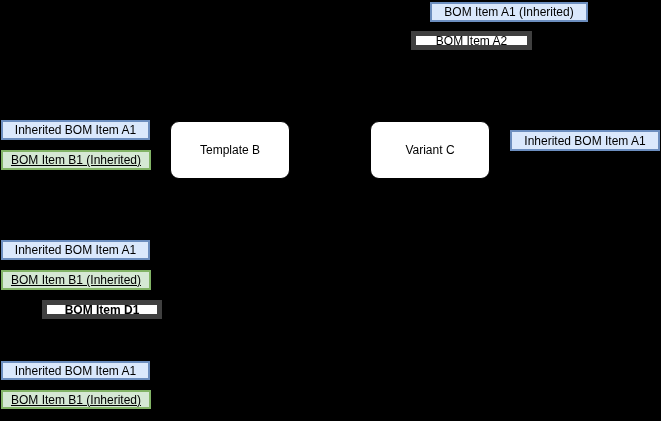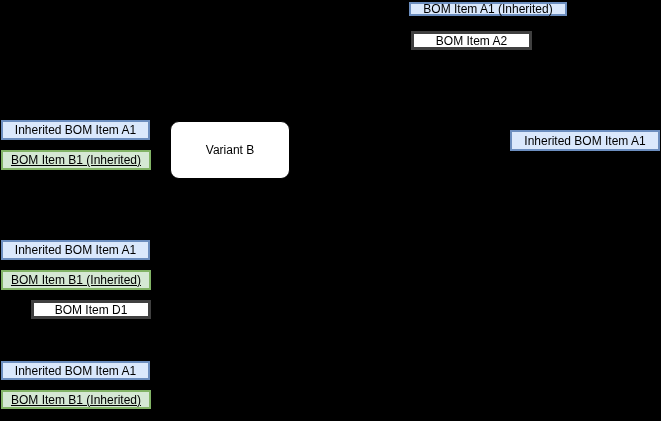--- a/index.html
+++ b/index.html
@@ -29,58 +29,59 @@
     box-sizing: border-box;
     display: flex;
     align-items: center;
     justify-content: center;
     font-size: 12px;
     text-align: center;
     white-space: nowrap;
   }
   .t-inherited  { background: var(--inh-fill, #dae8fc); border: 2px solid var(--inh-border, #6c8ebf); }
   .t-overridden { background: var(--ovr-fill, #d5e8d4); border: 2px solid var(--ovr-border, #82b366); text-decoration: underline; }
-  .t-plain      { background: var(--node-fill, #fff);   border: 3px solid #404040; }
+  .t-plain      { background: var(--node-fill, #fff);   border: 5px solid #404040; }
 
   
   #node-a { left: 268px; top: 2px;   width: 121px; height: 57px; }
   #node-b { left: 170px; top: 121px; width: 120px; height: 58px; }
   #node-c { left: 370px; top: 121px; width: 120px; height: 58px; }
   #node-d { left: 170px; top: 241px; width: 120px; height: 59px; }
   #node-e { left: 170px; top: 361px; width: 120px; height: 58px; }
 
   
-  #item-a1   { left: 409px; top: 2px;   width: 158px; height: 14px; }
+  #item-a1   { left: 430px; top: 2px;   width: 158px; height: 20px; }
   #item-a2   { left: 411px; top: 31px;  width: 121px; height: 19px; }
 
   #item-b-i1 { left: 1px;   top: 120px; width: 149px; height: 20px; }
   #item-b-b1 { left: 1px;   top: 150px; width: 150px; height: 20px; }
 
   #item-c-i1 { left: 510px; top: 130px; width: 150px; height: 21px; }
   #item-c-c1 { left: 511px; top: 161px; width: 119px; height: 19px; }
 
   #item-d-i1 { left: 1px;   top: 240px; width: 149px; height: 20px; }
   #item-d-b1 { left: 1px;   top: 270px; width: 150px; height: 20px; }
-  #item-d-d1 { left: 31px;  top: 300px; width: 120px; height: 19px; }
+  #item-d-d1 { left: 42px;  top: 300px; width: 120px; height: 19px; font-weight: bold; }
 
   #item-e-i1 { left: 1px;   top: 361px; width: 149px; height: 19px; }
   #item-e-b1 { left: 1px;   top: 390px; width: 150px; height: 19px; }
 </style>
 </head>
 <body>
 
 <div class="canvas">
 
   <div id="item-a1" class="bom-item t-inherited">BOM Item A1 (Inherited)</div>
   <div id="item-a2" class="bom-item t-plain">BOM Item A2</div>
 
-  <div id="node-b" class="node">Variant B</div>
+  <div id="node-b" class="node">Template B</div>
   <div id="item-b-i1" class="bom-item t-inherited">Inherited BOM Item A1</div>
   <div id="item-b-b1" class="bom-item t-overridden">BOM Item B1 (Inherited)</div>
 
+  <div id="node-c" class="node">Variant C</div>
   <div id="item-c-i1" class="bom-item t-inherited">Inherited BOM Item A1</div>
 
   <div id="item-d-i1" class="bom-item t-inherited">Inherited BOM Item A1</div>
   <div id="item-d-b1" class="bom-item t-overridden">BOM Item B1 (Inherited)</div>
   <div id="item-d-d1" class="bom-item t-plain">BOM Item D1</div>
 
   <div id="item-e-i1" class="bom-item t-inherited">Inherited BOM Item A1</div>
   <div id="item-e-b1" class="bom-item t-overridden">BOM Item B1 (Inherited)</div>
 
 </div>

